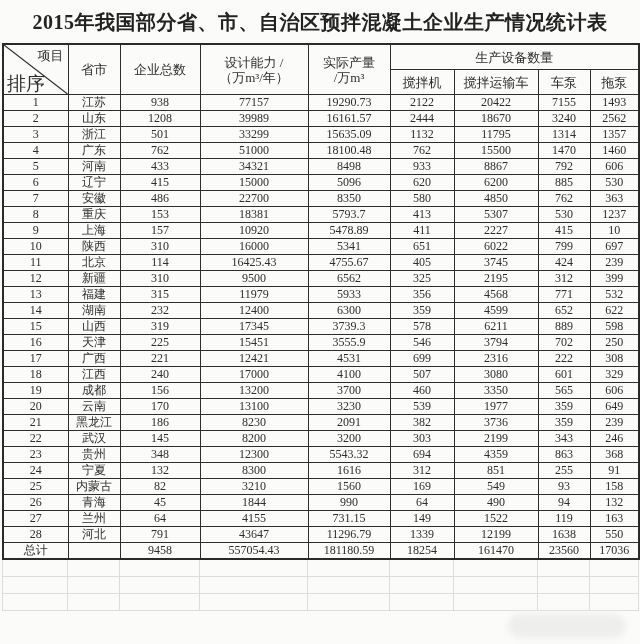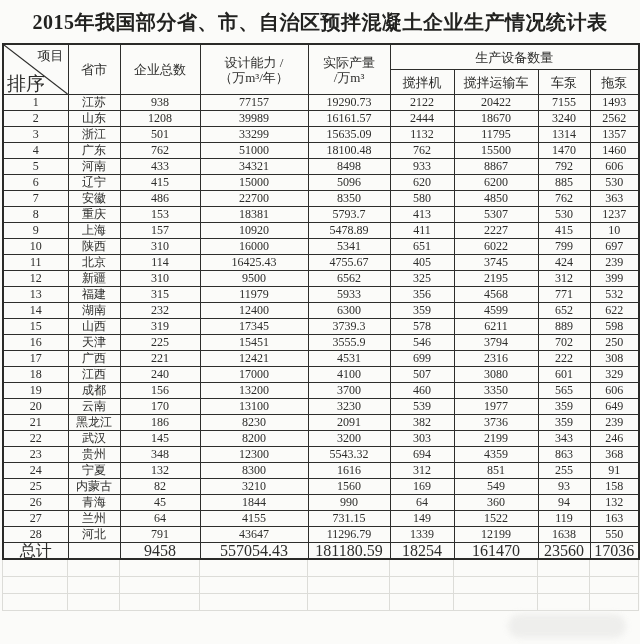--- a/index.html
+++ b/index.html
@@ -68,21 +68,21 @@
     position: absolute;
     top: 3px; right: 4px;
     font-size: 13px;
   }
   th.corner .corner-bottom {
     position: absolute;
     bottom: 3px; left: 3px;
     font-size: 19px;
   }
   th .hline { display: block; }
-  tr.total-row td { font-size: 16px; }
+  tr.total-row td { font-size: 12px; }
   table.ghost-table {
     border-collapse: collapse;
     table-layout: fixed;
     width: 636px;
     margin: 0 2px;
   }
   table.ghost-table td {
     border: 1px solid #dcdcd8;
     border-top: none;
     height: 16px;
@@ -423,21 +423,21 @@
           <td>93</td>
           <td>158</td>
         </tr>
         <tr>
           <td>26</td>
           <td>青海</td>
           <td>45</td>
           <td>1844</td>
           <td>990</td>
           <td>64</td>
-          <td>360</td>
+          <td>490</td>
           <td>94</td>
           <td>132</td>
         </tr>
         <tr>
           <td>27</td>
           <td>兰州</td>
           <td>64</td>
           <td>4155</td>
           <td>731.15</td>
           <td>149</td>

